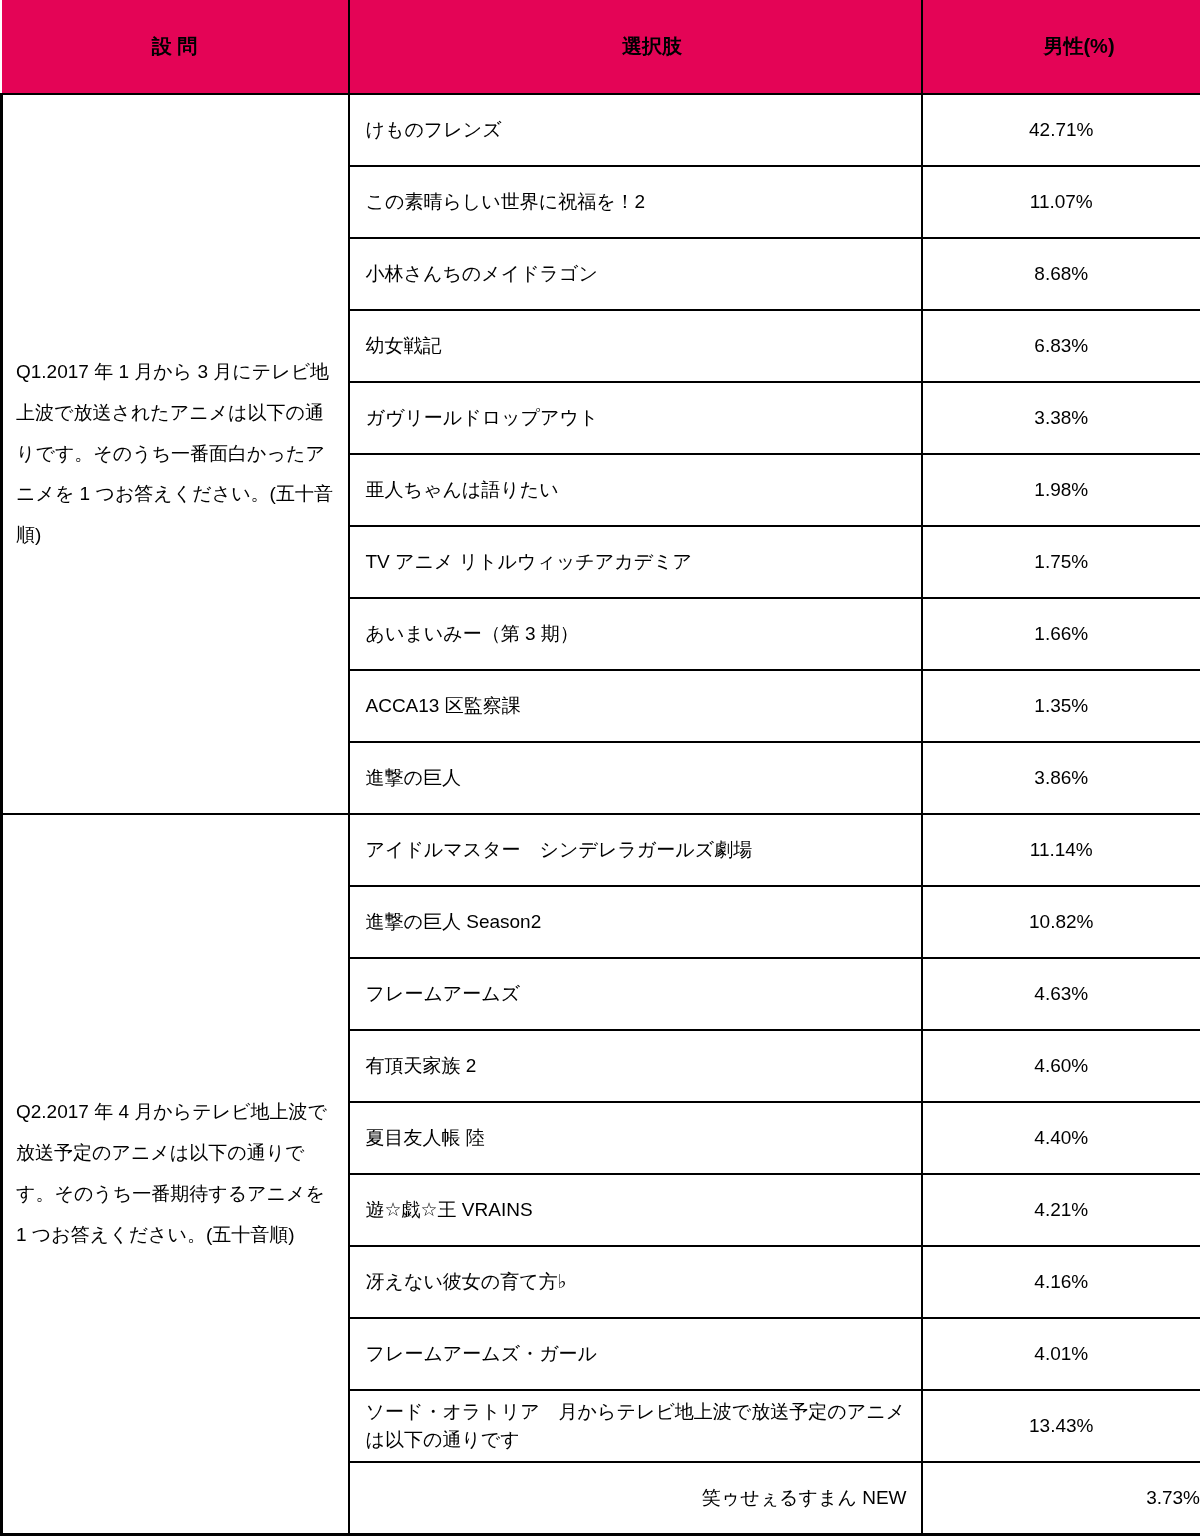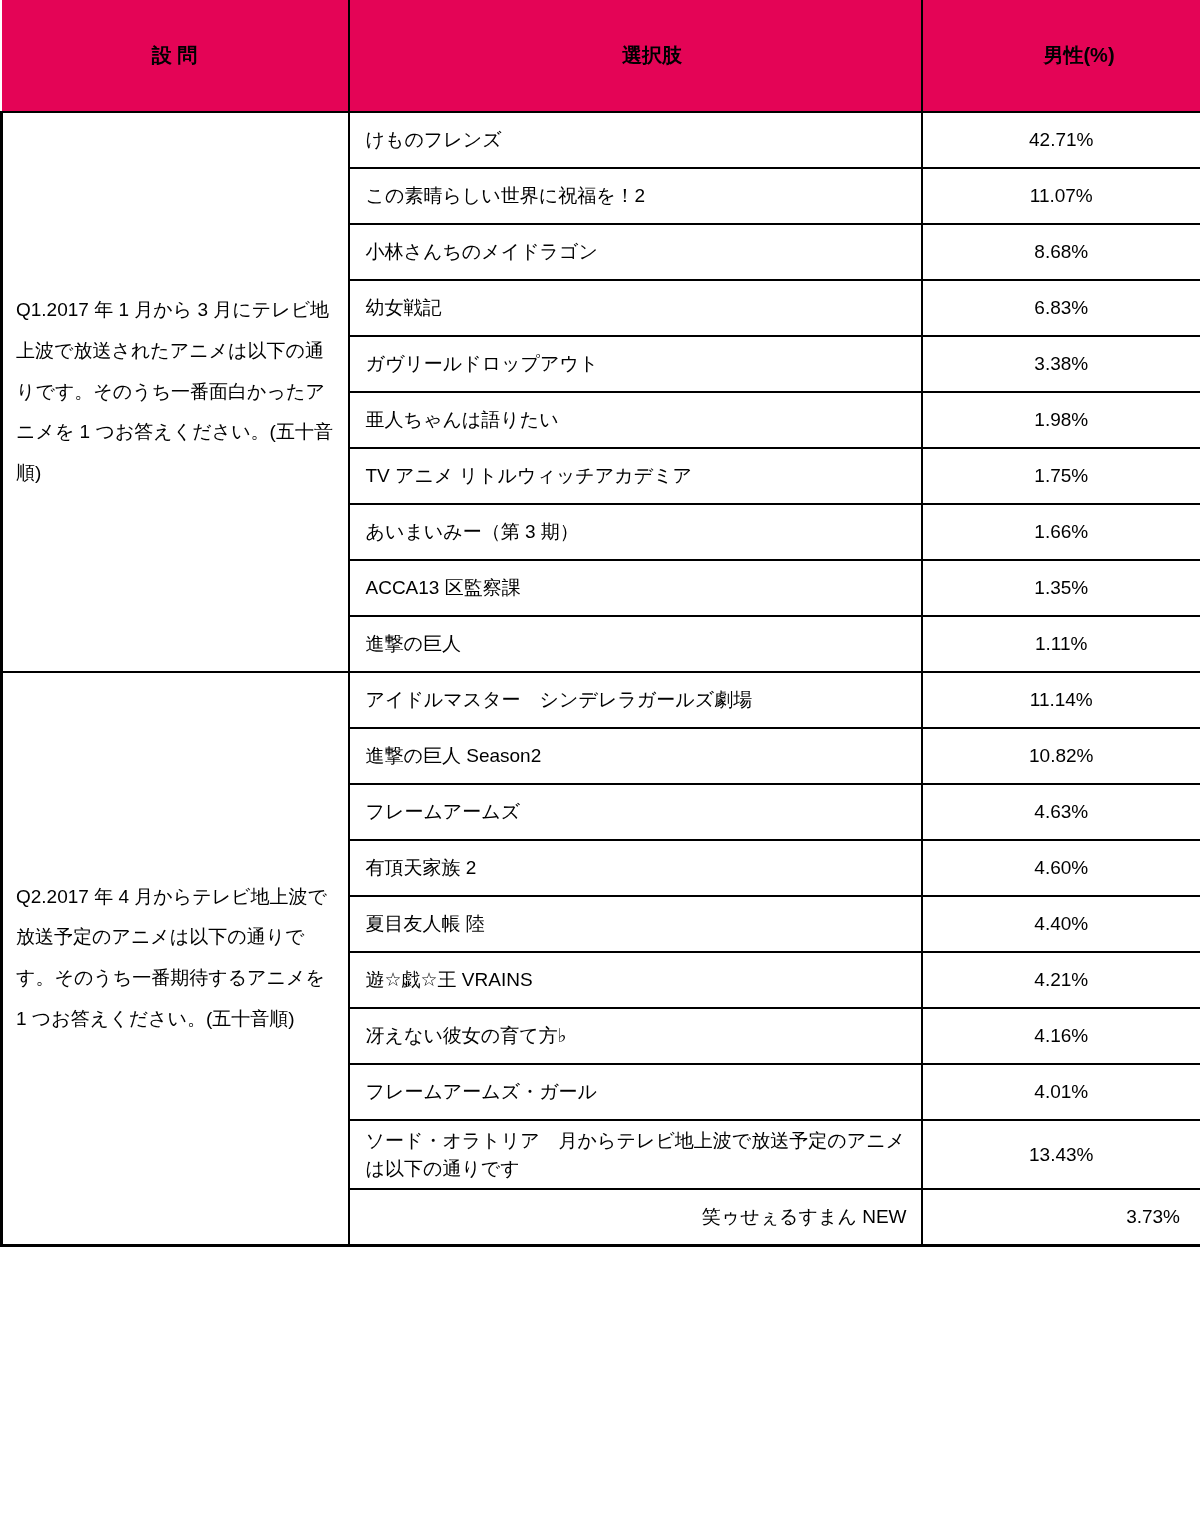--- a/index.html
+++ b/index.html
@@ -12,21 +12,21 @@
   table.survey {
     width: 1200px;
     border-collapse: collapse;
     table-layout: fixed;
   }
   thead th {
     background: #e40456;
     color: #000;
     font-size: 20px;
     font-weight: 700;
-    height: 112px;
+    height: 94px;
     text-align: center;
     vertical-align: middle;
     border: 0;
     border-bottom: 2px solid #000;
     padding: 0;
   }
   thead th.has-sep { border-left: 2px solid #000; padding-left: 34px; }
   tbody td {
     border: 2px solid #000;
     background: #fff;
@@ -35,29 +35,29 @@
     color: #000;
   }
   td.q {
     border-left-width: 3px;
     padding: 16px 13px;
     line-height: 2.15;
     text-align: left;
   }
   td.q2 { border-bottom-width: 3px; margin-top: 43px; }
   td.c {
-    height: 56px;
+    height: 72px;
     padding: 6px 14px 6px 16px;
     line-height: 1.45;
     text-align: left;
   }
   td.p {
     text-align: center;
     border-right-width: 3px;
-    padding: 0 20px;
+    padding: 0 0;
   }
   tr.last td { border-bottom-width: 3px; text-align: right; }
 </style>
 </head>
 <body>
 
 <table class="survey">
   <colgroup>
     <col style="width:347px">
     <col style="width:573px">
@@ -103,21 +103,21 @@
     <tr>
       <td class="c">あいまいみー（第 3 期）</td>
       <td class="p">1.66%</td>
     </tr>
     <tr>
       <td class="c">ACCA13 区監察課</td>
       <td class="p">1.35%</td>
     </tr>
     <tr>
       <td class="c">進撃の巨人</td>
-      <td class="p">1.11%</td>
+      <td class="p">3.86%</td>
     </tr>
 
     <tr>
       <td class="q q2" rowspan="10">Q2.2017 年 4 月からテレビ地上波で放送予定のアニメは以下の通りです。そのうち一番期待するアニメを 1 つお答えください。(五十音順)</td>
       <td class="c">アイドルマスター　シンデレラガールズ劇場</td>
       <td class="p">11.14%</td>
     </tr>
     <tr>
       <td class="c">進撃の巨人 Season2</td>
       <td class="p">10.82%</td>

